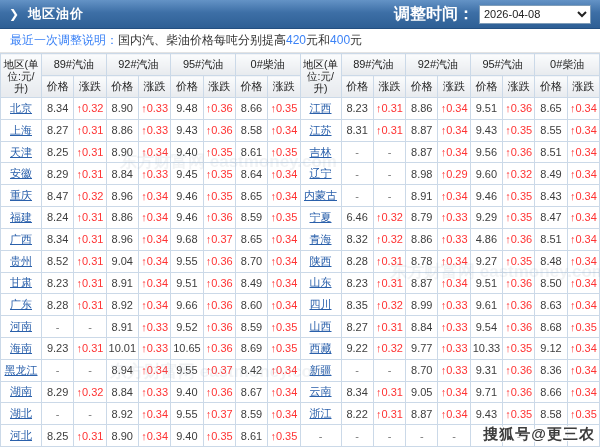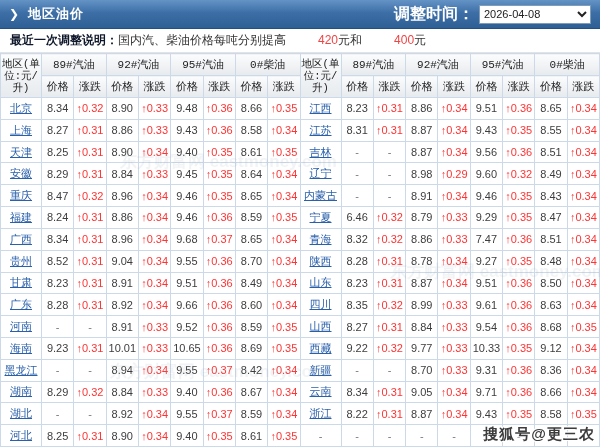--- a/index.html
+++ b/index.html
@@ -15,30 +15,30 @@
   .chevron { color:#fff; font-size:12px; font-weight:bold; }
   .bar-title { color:#fff; font-size:13px; font-weight:bold; letter-spacing:1px;text-align:center; }
   .adjust-wrap { display:flex; align-items:center; gap:5px; }
   .adjust-label { color:#fff; font-size:16px; font-weight:bold; }
   .date-select { font-size:11px; height:19px; width:112px; border:1px solid #7f9db9;
     background:#fff; color:#222; font-family:"Liberation Sans","DejaVu Sans",sans-serif; }
 
   
   .notice { height:24px; line-height:23px; font-size:12px; color:#333; padding-left:10px;
     background:#fff; border-bottom:1px solid #e3e3e3; white-space:nowrap; }
-  .notice .lbl { font-weight:bold; color:#0f172a; }
-  .notice .red { color:#ef4444;margin-left:32px; }
+  .notice .lbl { font-weight:normal; color:#3b82f6; }
+  .notice .red { color:#3b82f6; }
 
   
   table { width:600px; height:394px; border-collapse:collapse; table-layout:fixed;
     font-size:11px; background:#fff; }
   col.c-region { width:41px; }
   th, td { border:1px solid #cbd9e8; text-align:center; padding:0; overflow:hidden; }
   thead th { background:linear-gradient(180deg,#fbfcfd 0%,#e7eaee 100%); font-weight:normal;
-    color:#222; height:22px; font-size:11px;font-family:Liberation Mono, monospace; }
+    color:#222; height:22px; font-size:11px; }
   th.region-h { font-size:10.5px; line-height:12px; padding:0 1px; }
   tbody td { height:21px; color:#3d3d3d; }
   td.change { color:#fe3333; }
   td.dash { color:#777; }
   td.region-cell a { color:#2a60ab; text-decoration:underline; font-size:11px; }
 
   
   .wm-faint { position:absolute; color:#9aa7b5; opacity:0.13; font-size:17px; font-weight:bold;
     pointer-events:none; white-space:nowrap; }
 
@@ -251,21 +251,21 @@
           <td class="change">↑0.34</td>
           <td class="price">9.68</td>
           <td class="change">↑0.37</td>
           <td class="price">8.65</td>
           <td class="change">↑0.34</td>
           <td class="region-cell"><a href="#">青海</a></td>
           <td class="price">8.32</td>
           <td class="change">↑0.32</td>
           <td class="price">8.86</td>
           <td class="change">↑0.33</td>
-          <td class="price">7.47</td>
+          <td class="price">4.86</td>
           <td class="change">↑0.36</td>
           <td class="price">8.51</td>
           <td class="change">↑0.34</td>
         </tr>
         <tr>
           <td class="region-cell"><a href="#">贵州</a></td>
           <td class="price">8.52</td>
           <td class="change">↑0.31</td>
           <td class="price">9.04</td>
           <td class="change">↑0.34</td>

